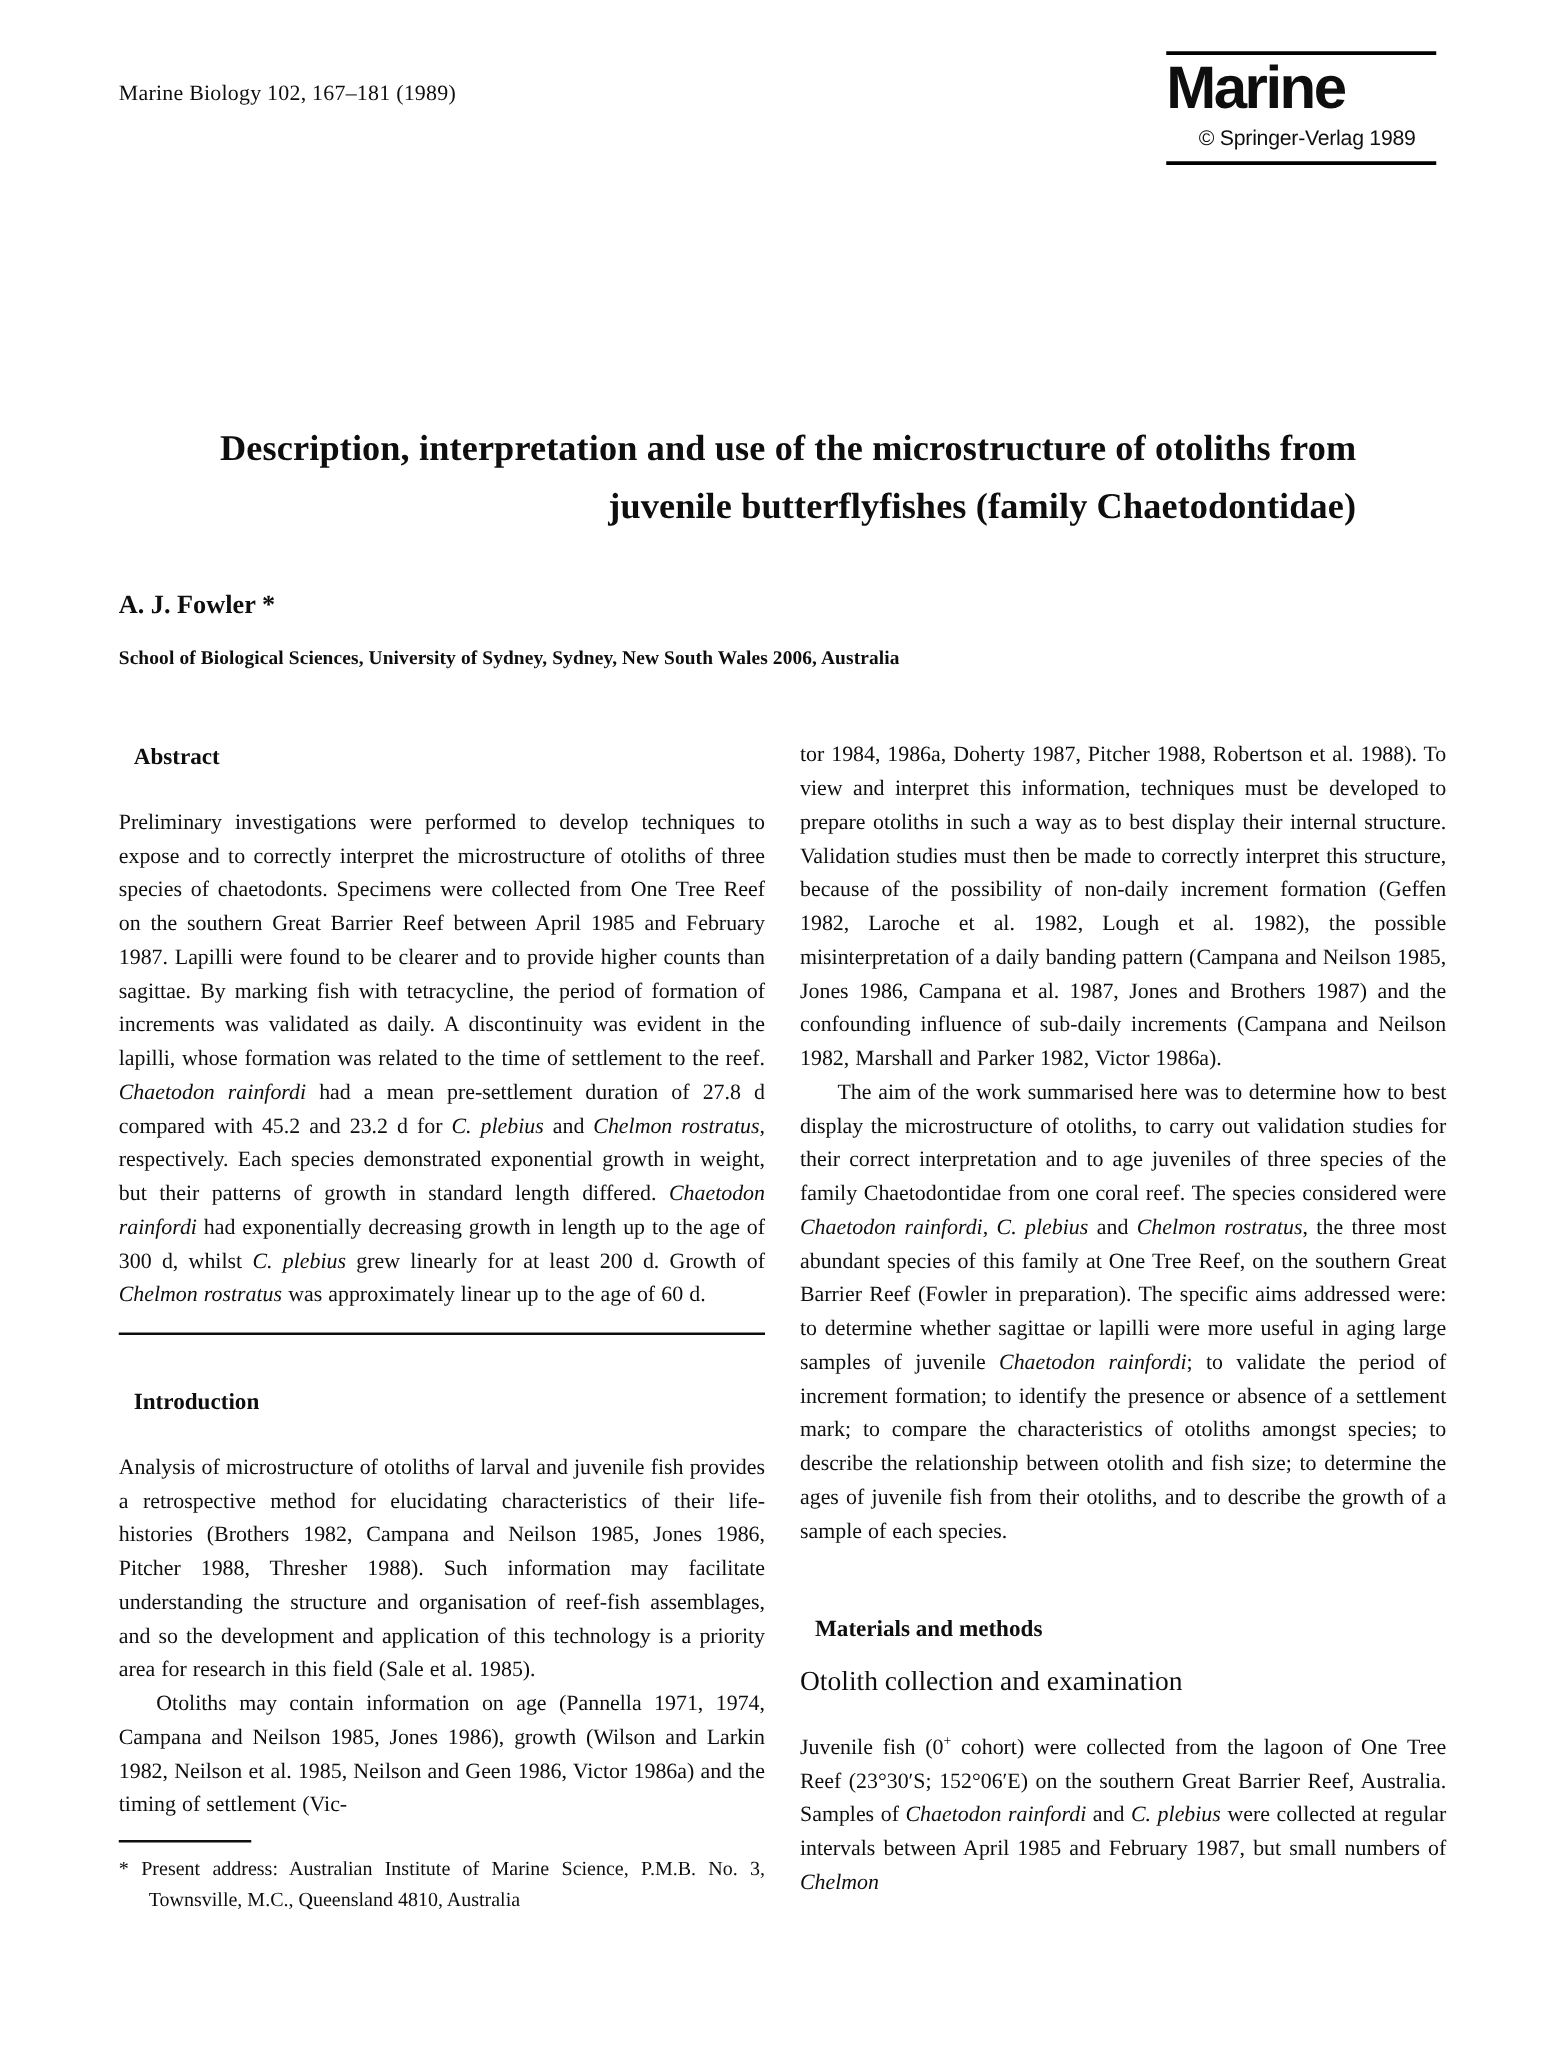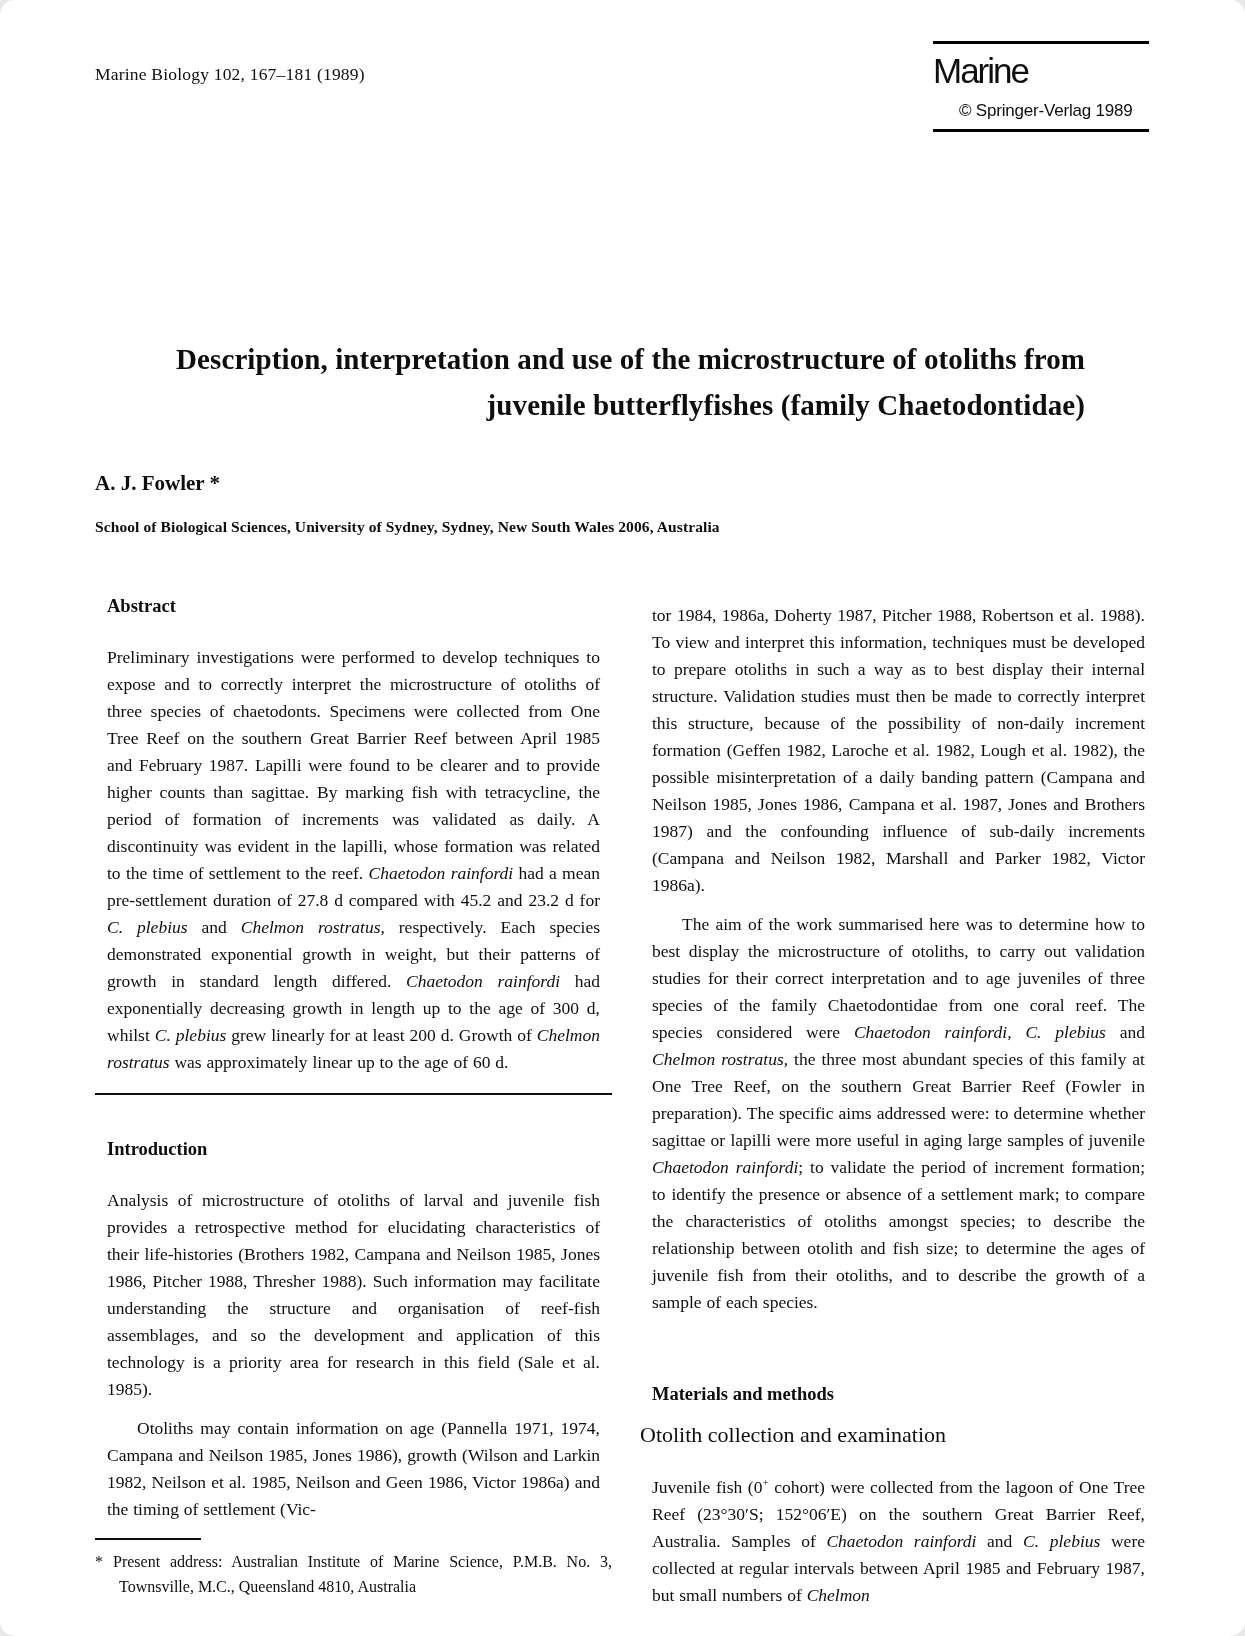--- a/index.html
+++ b/index.html
@@ -5,43 +5,42 @@
   html, body { margin: 0; padding: 0; background: #e8e8e8; }
   .page {
     position: relative;
     width: 1245px;
     height: 1636px;
     background: #ffffff;
     margin: 0 auto;
     font-family: "Liberation Serif", "DejaVu Serif", serif;
     color: #0e0e0e;
     overflow: hidden;
-    border-radius: 15px;
   }
 
   
   .journal-ref {
     position: absolute;
     left: 95px;
     top: 64px;
     font-size: 17.5px;
     letter-spacing: 0.2px;
   }
 
   .logo-block {
     position: absolute;
     left: 933px;
     top: 41px;
     width: 216px;
     font-family: "Liberation Sans", "DejaVu Sans", sans-serif;
   }
   .logo-rule { height: 3px; background: #000; }
   .logo-marine {
-    font-size: 35px;
-    font-weight: normal;
+    font-size: 48px;
+    font-weight: bold;
     letter-spacing: -2px;
     line-height: 46px;
     margin-top: 4px;
   }
   .logo-row { display: flex; align-items: flex-end; margin-top: -4px; }
   .logo-subtitle {
     width: 70px;
     font-size: 8px;
     font-weight: bold;
     line-height: 10.5px;
@@ -105,21 +104,21 @@
   }
   .subheading {
     font-size: 22px;
     line-height: 27px;
     margin: 0 0 26px 0;
   }
   p.body {
     font-size: 17.5px;
     line-height: 27px;
     text-align: justify;
-    margin: 12px;
+    margin: 0;
     word-spacing: 0.5px;
   }
   p.body.indent { text-indent: 30px; }
   p.body sup { font-size: 11px; line-height: 0; }
 
   .divider-rule {
     height: 2px;
     background: #0e0e0e;
     margin: 17px 0 41px 0;
   }

